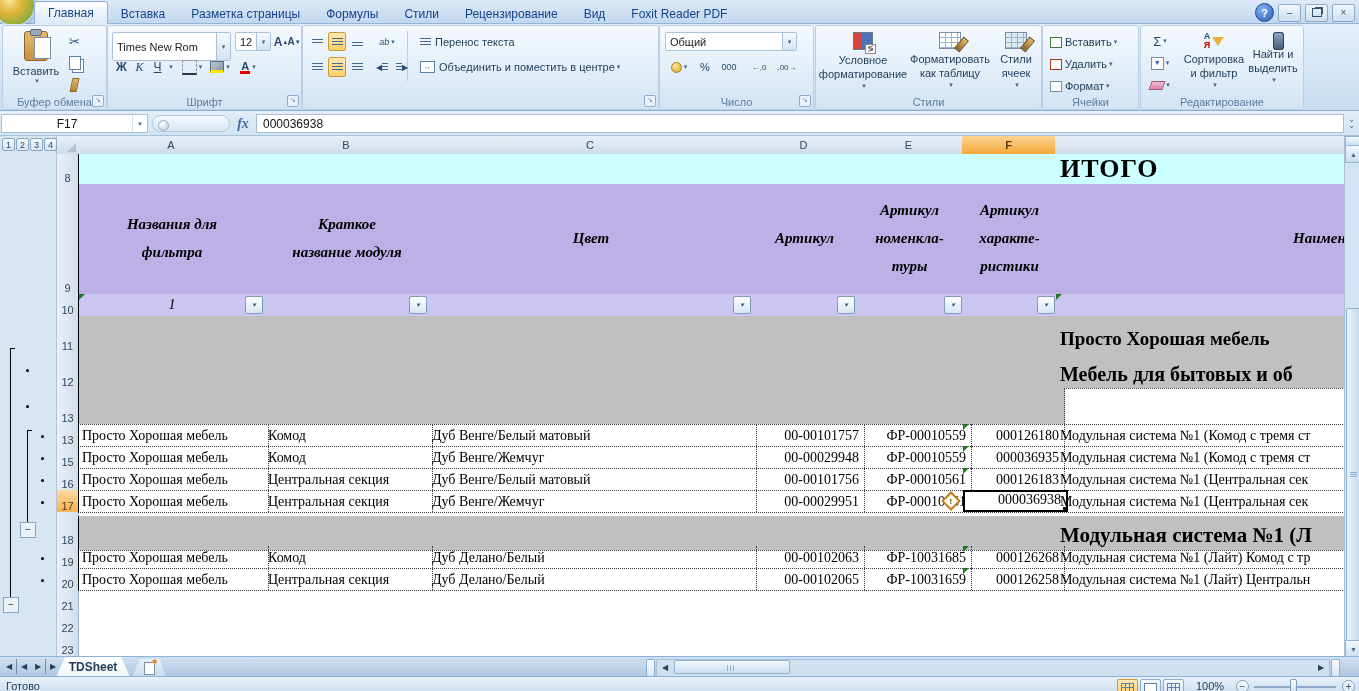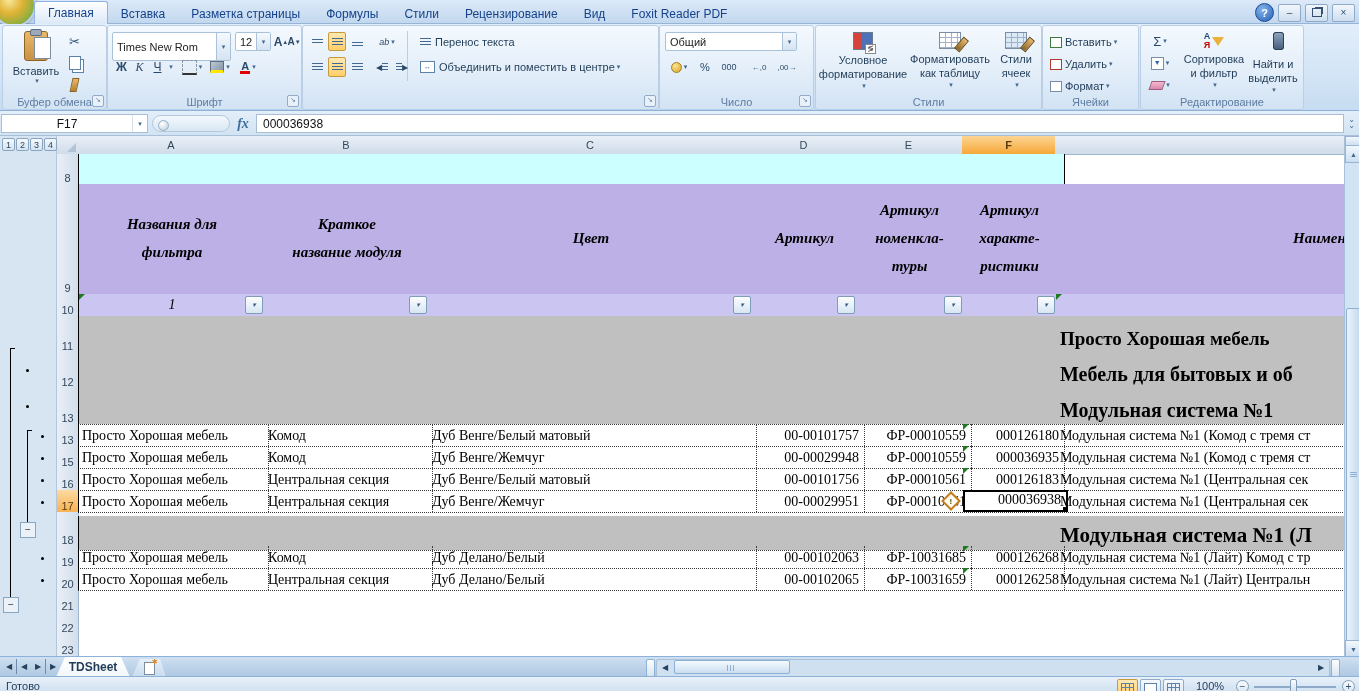--- a/index.html
+++ b/index.html
@@ -367,21 +367,21 @@
               <b style="color:#1F4E79">А</b>
               <b style="color:#C00000">Я</b>
             </span>
           <span class="funnel"></span>
         </span>
         <span class="rtxt" style="margin-top:3px;white-space:normal;line-height:1.25">Сортировка и фильтр</span>
         <span class="dra">▾</span>
       </div>
       <div class="bigbtn" style="left:106px;top:6px;width:52px">
         <span class="binoc"></span>
-        <span class="rtxt" style="margin-top:10px;white-space:normal;line-height:1.25">Найти и выделить</span>
+        <span class="rtxt" style="margin-top:0;white-space:normal;line-height:1.25">Найти и выделить</span>
         <span class="dra">▾</span>
       </div>
       <div class="glabel">Редактирование</div>
     </div>
   </div>
 
   <div class="abs fbar">
     <div class="abs namebox">
       <span class="nv">F17</span>
       <span class="na">▾</span>
@@ -445,20 +445,23 @@
 
     <div class="rows">
 
       <div class="row r-cyan" style="top:0;height:30px;border-bottom:1px solid #000">
         <div class="cell ca"></div>
         <div class="cell cb"></div>
         <div class="cell cc"></div>
         <div class="cell cd"></div>
         <div class="cell ce"></div>
         <div class="cell cf"></div>
+        <div class="cell cg" style="border-right:1px solid #000">
+            <span class="itogo">ИТОГО</span>
+          </div>
       </div>
 
       <div class="row r-purple" style="top:30px;height:110px">
         <div class="cell ca">Названия для
 фильтра</div>
         <div class="cell cb">Краткое
 название модуля</div>
         <div class="cell cc">Цвет</div>
         <div class="cell cd">Артикул</div>
         <div class="cell ce">Артикул
@@ -532,23 +535,20 @@
             <span class="grp" style="font-size:20px">Мебель для бытовых и об</span>
           </div>
       </div>
       <div class="row r-gray" style="top:234px;height:36px">
         <div class="cell ca"></div>
           <div class="cell cb"></div>
         <div class="cell cc"></div>
           <div class="cell cd"></div>
         <div class="cell ce"></div>
           <div class="cell cf"></div>
-        <div class="cell cg">
-            <span class="grp" style="font-size:20px">Модульная система №1</span>
-          </div>
       </div>
 
       <div class="row" style="top:270px;height:22px">
         <div class="cell ca">Просто Хорошая мебель</div>
         <div class="cell cb">Комод</div>
         <div class="cell cc">Дуб Венге/Белый матовый</div>
         <div class="cell cd">00-00101757</div>
         <div class="cell ce">ФР-00010559</div>
         <div class="cell cf">
             <span class="gtri"></span>

